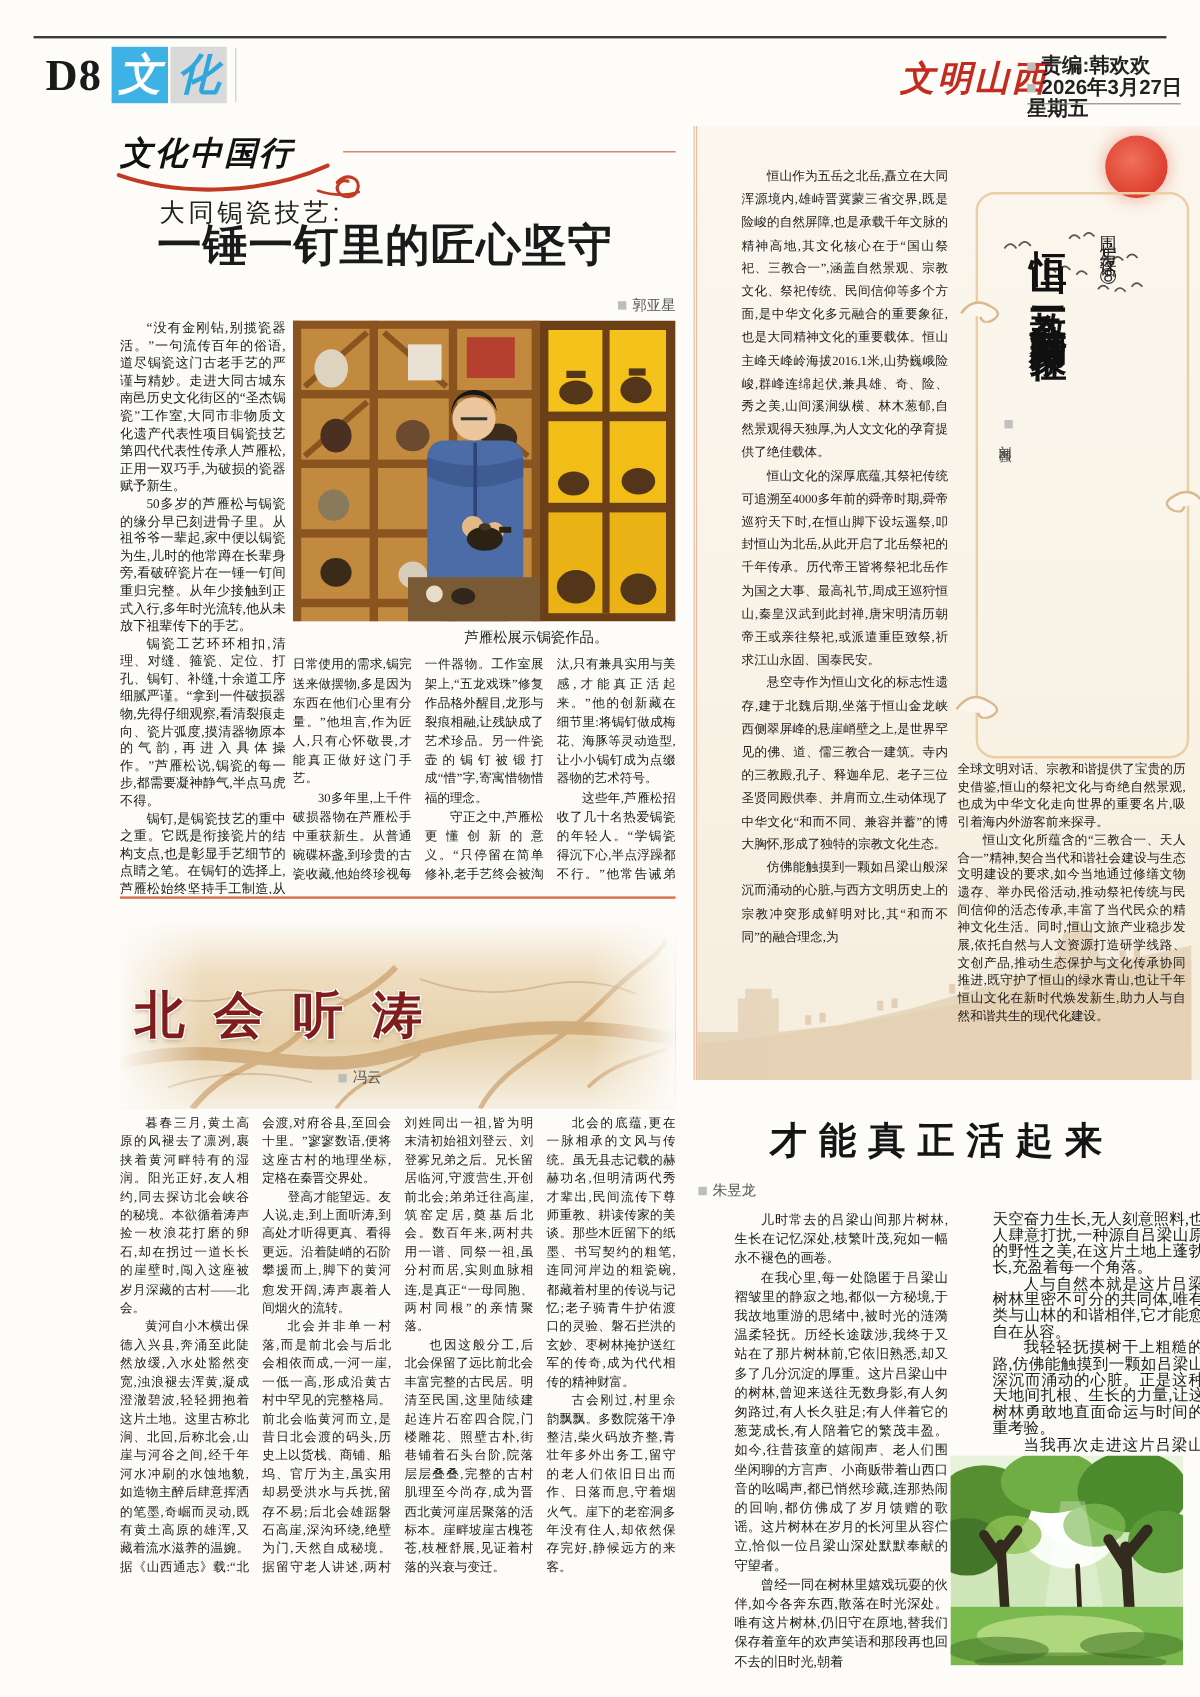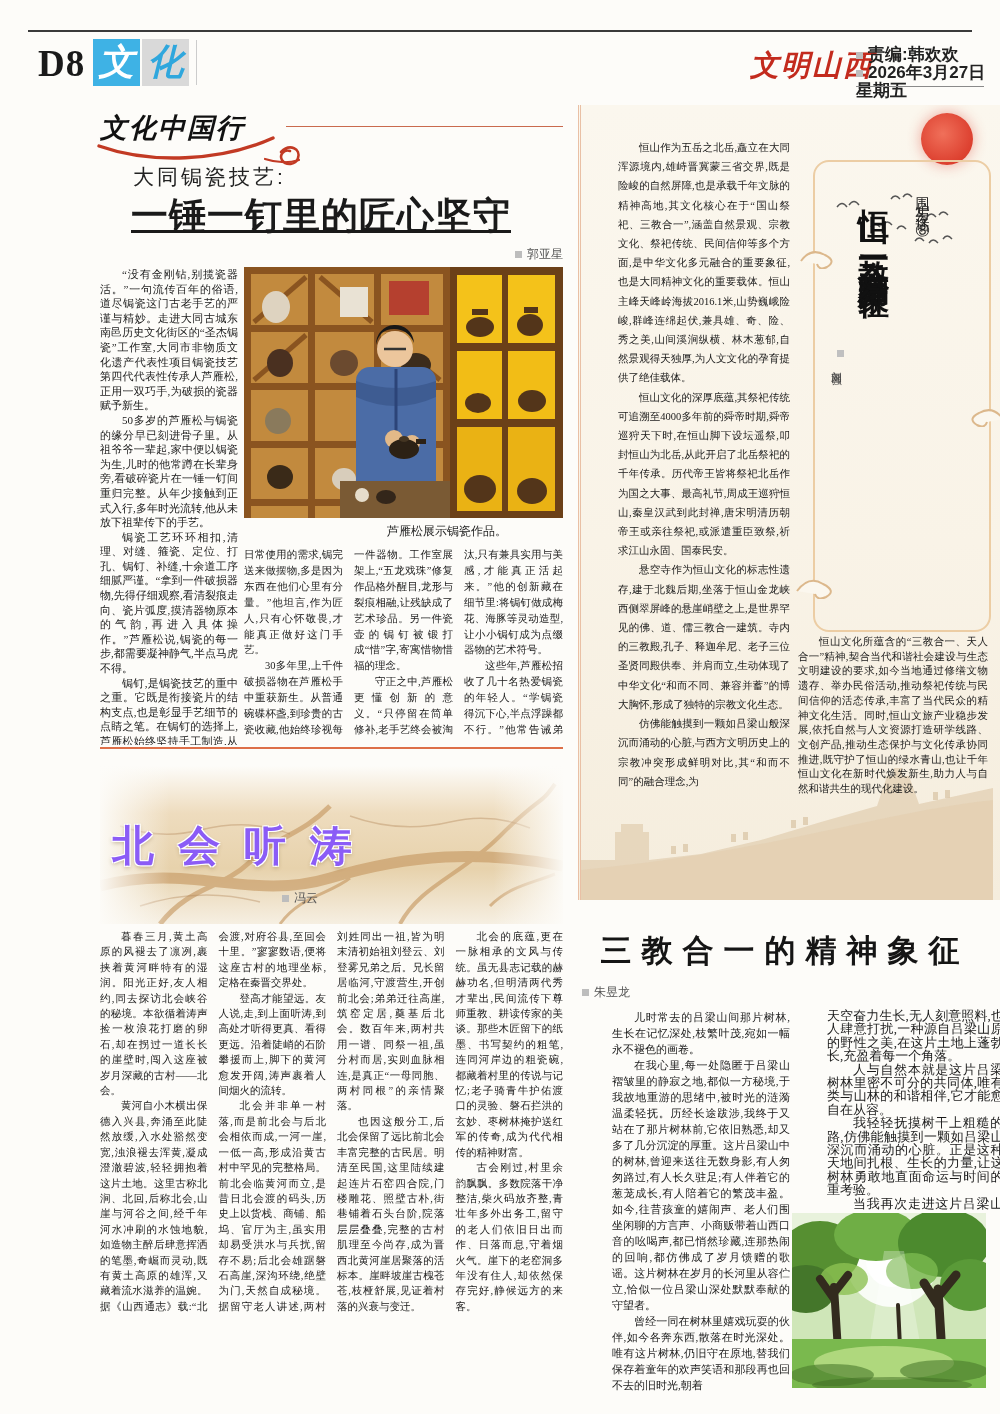--- a/index.html
+++ b/index.html
@@ -25,41 +25,41 @@
              font-family:"Liberation Sans",sans-serif;line-height:18px;}
   #head-meta-rule{left:856px;top:86px;width:128px;height:1px;background:#8a8a8a;}
 
   
   #badge{left:100px;top:110px;font-size:27px;font-weight:bold;font-style:italic;color:#111;
          letter-spacing:2px;}
   #badge-swirl{left:95px;top:132px;}
   #badge-rule{left:286px;top:126px;width:277px;height:1px;background:#c96a4e;}
   #lead-kicker{left:133px;top:163px;font-size:21px;letter-spacing:3px;color:#222;
                font-family:"Liberation Sans",sans-serif;}
-  #lead-headline{left:131px;top:191px;font-size:37px;font-weight:bold;letter-spacing:1px;
-                 font-family:"Liberation Sans",sans-serif;text-decoration:underline;}
+  #lead-headline{left:131px;top:180px;font-size:37px;font-weight:bold;letter-spacing:1px;
+                 font-family:"Liberation Sans",sans-serif;}
   .byline{font-size:12px;color:#555;font-family:"Liberation Sans",sans-serif;}
   #lead-byline{left:100px;top:246px;width:463px;text-align:right;}
   #lead-col1{left:100px;top:267px;width:138px;height:478px;overflow:hidden;
              font-size:11px;line-height:14.6px;}
   #lead-photo{left:244px;top:267px;width:319px;height:251px;overflow:hidden;}
   #lead-caption{left:244px;top:523px;width:319px;text-align:right;padding-right:56px;
                 box-sizing:border-box;font-size:12px;color:#222;}
   #lead-lower{left:244px;top:547px;width:319px;height:198px;overflow:hidden;
               column-count:3;column-gap:11px;font-size:10.5px;line-height:15.9px;}
   #lead-rule{left:100px;top:747px;width:463px;height:2px;background:#dd6f48;}
 
   
   #bh-banner{left:100px;top:766px;width:463px;height:158px;overflow:hidden;
              background:linear-gradient(180deg,#fdfcf9 0%,#eedcbe 30%,#e7d2ac 65%,#f6efe2 100%);}
   .fadeL{position:absolute;left:0;top:0;bottom:0;width:70px;
          background:linear-gradient(90deg,rgba(253,252,249,.95),rgba(253,252,249,0));}
   .fadeR{position:absolute;right:0;top:0;bottom:0;width:70px;
          background:linear-gradient(270deg,rgba(253,252,249,.95),rgba(253,252,249,0));}
-  #bh-title{left:112px;top:818px;font-size:42px;font-weight:bold;letter-spacing:24px;color:#8b5cf6;
+  #bh-title{left:112px;top:818px;font-size:42px;font-weight:bold;letter-spacing:24px;color:#7f1d1d;
             text-shadow:-1px -1px 0 #fff,1px -1px 0 #fff,-1px 1px 0 #fff,1px 1px 0 #fff,0 2px 4px rgba(120,90,40,.45);}
   #bh-byline{left:100px;top:890px;width:400px;text-align:center;}
   #bh-body{left:100px;top:929px;width:463px;height:480px;overflow:hidden;
            column-count:4;column-gap:11px;font-size:10.5px;line-height:15.4px;}
 
   
   #hs{left:578px;top:105px;width:428px;height:795px;
       border-left:3px double #e9c0a5;border-right:1px solid rgba(233,192,165,.55);
       background:linear-gradient(180deg,#fbf7ee 0%,#f9f3e7 55%,#f5eddd 100%);
       box-sizing:border-box;overflow:hidden;}
@@ -285,25 +285,26 @@
     <path d="M2 14 q10 -14 24 -6 q12 6 2 12 q-8 4 -10 -3" stroke="#dcb88c" stroke-width="2" fill="#fbf7ee"></path>
   </svg>
   <svg class="cloud" style="left:384px;top:300px;" width="40" height="22" viewBox="0 0 40 22">
     <path d="M38 14 q-10 -14 -24 -6 q-12 6 -2 12 q8 4 10 -3" stroke="#dcb88c" stroke-width="2" fill="#fbf7ee"></path>
   </svg>
   <svg class="cloud" style="left:214px;top:470px;" width="44" height="24" viewBox="0 0 44 24">
     <path d="M2 16 q12 -16 26 -7 q14 7 3 13 q-9 4 -11 -3" stroke="#dcb88c" stroke-width="2" fill="#fbf7ee"></path>
   </svg>
 
   <div class="abs art" id="hs-colR">
+      <p class="flush">全球文明对话、宗教和谐提供了宝贵的历史借鉴,恒山的祭祀文化与奇绝自然景观,也成为中华文化走向世界的重要名片,吸引着海内外游客前来探寻。</p>
       <p>恒山文化所蕴含的“三教合一、天人合一”精神,契合当代和谐社会建设与生态文明建设的要求,如今当地通过修缮文物遗存、举办民俗活动,推动祭祀传统与民间信仰的活态传承,丰富了当代民众的精神文化生活。同时,恒山文旅产业稳步发展,依托自然与人文资源打造研学线路、文创产品,推动生态保护与文化传承协同推进,既守护了恒山的绿水青山,也让千年恒山文化在新时代焕发新生,助力人与自然和谐共生的现代化建设。</p>
     </div>
 </div>
 
-<div class="abs" id="ll-title">三教合一的精神象征</div>
+<div class="abs" id="ll-title">才能真正活起来</div>
 <div class="abs byline" id="ll-byline">
   <span class="sq"></span><span>朱昱龙</span>
 </div>
 <div class="abs art" id="ll-colA">
     <p>儿时常去的吕梁山间那片树林,生长在记忆深处,枝繁叶茂,宛如一幅永不褪色的画卷。</p>
     <p>在我心里,每一处隐匿于吕梁山褶皱里的静寂之地,都似一方秘境,于我故地重游的思绪中,被时光的涟漪温柔轻抚。历经长途跋涉,我终于又站在了那片树林前,它依旧熟悉,却又多了几分沉淀的厚重。这片吕梁山中的树林,曾迎来送往无数身影,有人匆匆路过,有人长久驻足;有人伴着它的葱茏成长,有人陪着它的繁茂丰盈。如今,往昔孩童的嬉闹声、老人们围坐闲聊的方言声、小商贩带着山西口音的吆喝声,都已悄然珍藏,连那热闹的回响,都仿佛成了岁月馈赠的歌谣。这片树林在岁月的长河里从容伫立,恰似一位吕梁山深处默默奉献的守望者。</p>
     <p>曾经一同在树林里嬉戏玩耍的伙伴,如今各奔东西,散落在时光深处。唯有这片树林,仍旧守在原地,替我们保存着童年的欢声笑语和那段再也回不去的旧时光,朝着</p>
   </div>
 <div class="abs art" id="ll-colB">
     <p class="flush">天空奋力生长,无人刻意照料,也无人肆意打扰,一种源自吕梁山原始的野性之美,在这片土地上蓬勃生长,充盈着每一个角落。</p>

